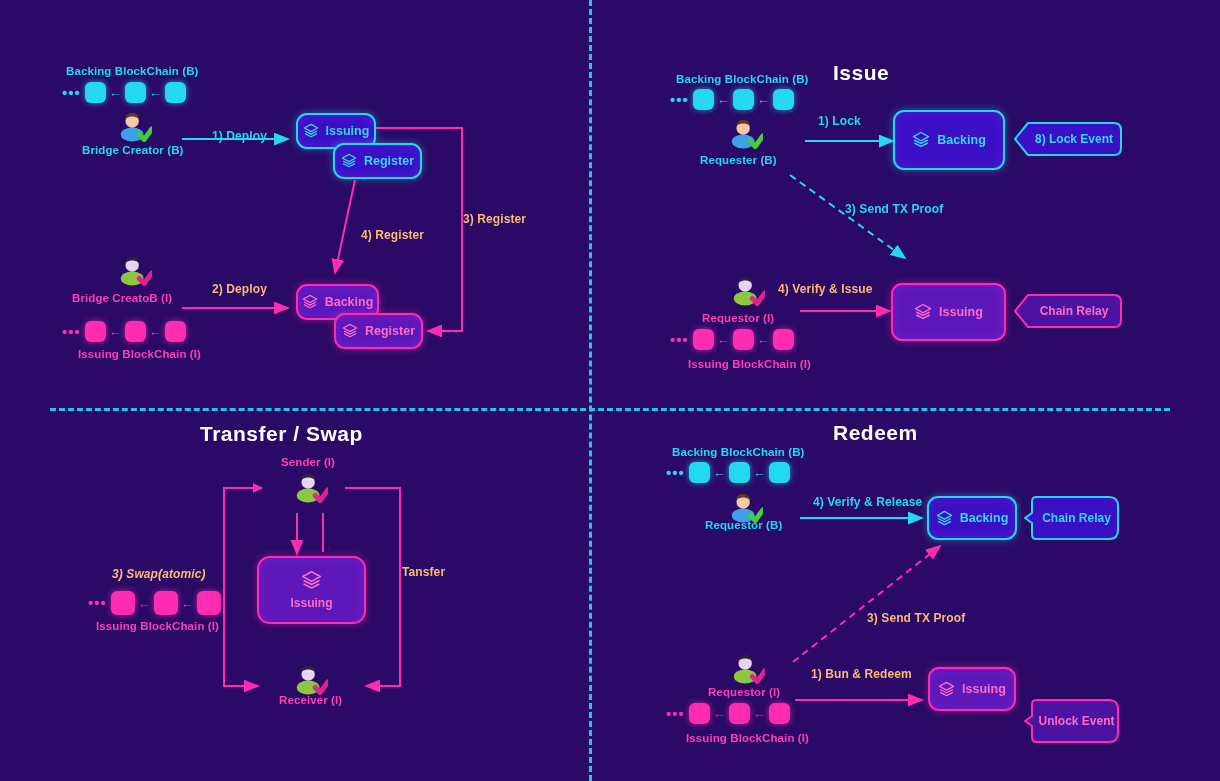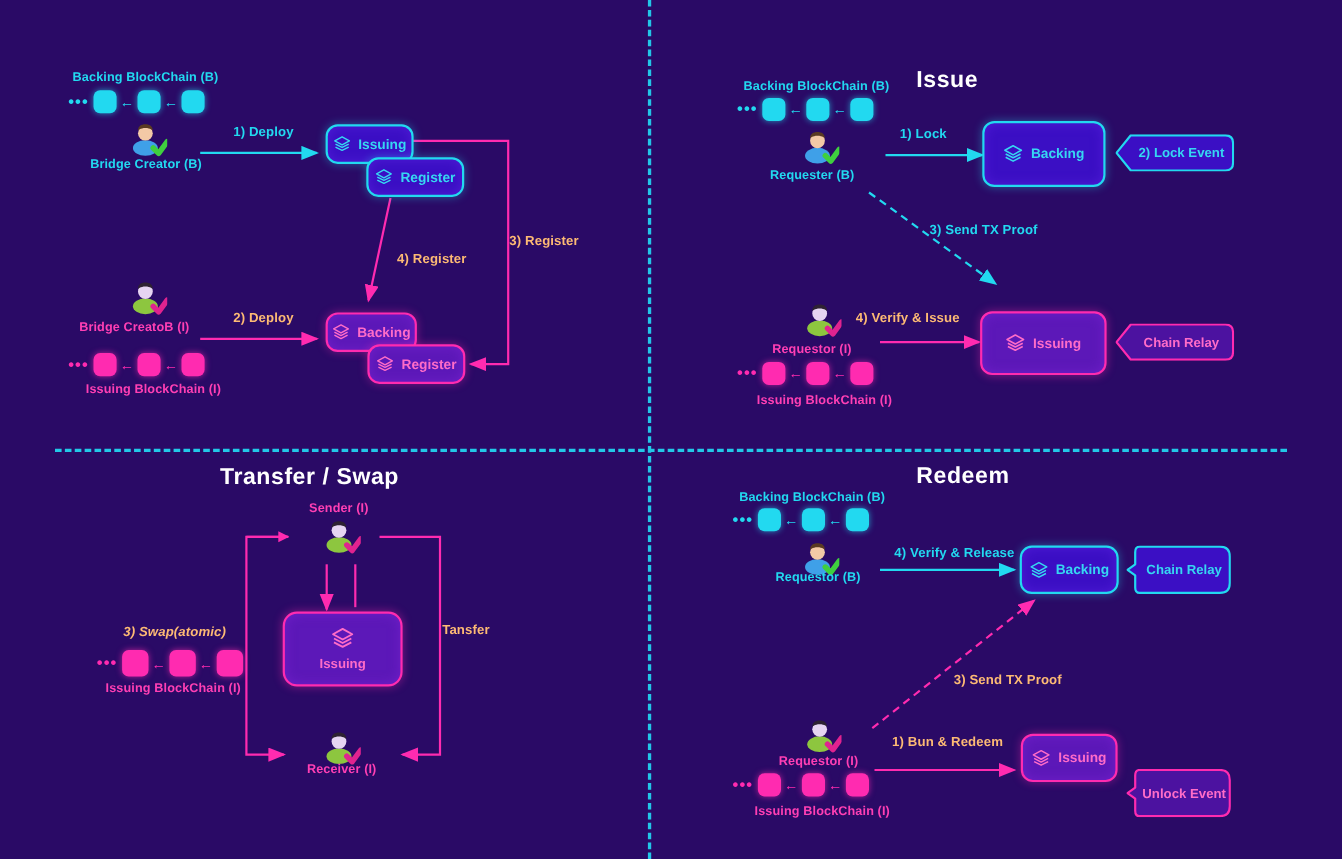--- a/index.html
+++ b/index.html
@@ -133,21 +133,21 @@
   <div class="avatar" style="left:118px; top:109px;">
     <svg viewBox="0 0 48 48">
       <ellipse cx="20" cy="36" rx="16" ry="10" fill="#3fa0e8"></ellipse>
       <circle cx="20" cy="17" r="9.5" fill="#f3c9a6"></circle>
       <path d="M10.5 14c0-6 4-8.5 9.5-8.5S29.5 8 29.5 14c0 0-3-3.5-9.5-3.5S10.5 14 10.5 14z" fill="#5a3a22"></path>
       <path d="M30 36l7 7 11-15" stroke="#3fcf3f" stroke-width="7" fill="none" stroke-linecap="round" stroke-linejoin="round"></path>
     </svg>
   </div>
   <div class="lbl cy" style="left:82px; top:144px;">Bridge Creator  (B)</div>
 
-  <div class="lbl step-cy" style="left:212px; top:113px;">1)  Deploy</div>
+  <div class="lbl step-cy" style="left:212px; top:129px;">1)  Deploy</div>
 
   <div class="node cy" style="left:296px; top:113px; width:80px; height:36px;">
     <svg class="lyr" width="16" height="16" viewBox="0 0 24 24">
       <path d="M12 2 L22 7.5 L12 13 L2 7.5 Z" fill="none" stroke="#36d7f2" stroke-width="1.9" stroke-linejoin="round"></path>
       <path d="M3 12 L12 16.6 L21 12" fill="none" stroke="#36d7f2" stroke-width="1.9" stroke-linejoin="round"></path>
       <path d="M3 16 L12 20.6 L21 16" fill="none" stroke="#36d7f2" stroke-width="1.9" stroke-linejoin="round"></path>
     </svg>
     <span>Issuing</span>
   </div>
 
@@ -235,21 +235,21 @@
       <path d="M3 12 L12 16.6 L21 12" fill="none" stroke="#36d7f2" stroke-width="1.9" stroke-linejoin="round"></path>
       <path d="M3 16 L12 20.6 L21 16" fill="none" stroke="#36d7f2" stroke-width="1.9" stroke-linejoin="round"></path>
     </svg>
     <span>Backing</span>
   </div>
 
   <div class="chev cy" style="left:1014px; top:122px; width:108px; height:34px;">
     <svg class="cbg" viewBox="0 0 108 34" preserveAspectRatio="none">
       <path d="M14 1 L100 1 Q107 1 107 8 L107 26 Q107 33 100 33 L14 33 L1 17 Z" fill="#3b0fc4" stroke="#22d9f0" stroke-width="2" stroke-linejoin="round"></path>
     </svg>
-    <span class="ctxt">2)  Lock Event</span>
+    <span class="ctxt">8)  Lock Event</span>
   </div>
 
   <div class="lbl step-cy" style="left:845px; top:202px;">3)  Send TX Proof</div>
 
   <div class="avatar" style="left:731px; top:273px;">
     <svg viewBox="0 0 48 48">
       <ellipse cx="20" cy="36" rx="16" ry="10" fill="#8dc63f"></ellipse>
       <circle cx="20" cy="17" r="9.5" fill="#e6d4f2"></circle>
       <path d="M10.5 14c0-6 4-8.5 9.5-8.5S29.5 8 29.5 14c0 0-3-3.5-9.5-3.5S10.5 14 10.5 14z" fill="#2e2233"></path>
       <path d="M30 36l7 7 11-15" stroke="#e0238f" stroke-width="7" fill="none" stroke-linecap="round" stroke-linejoin="round"></path>

